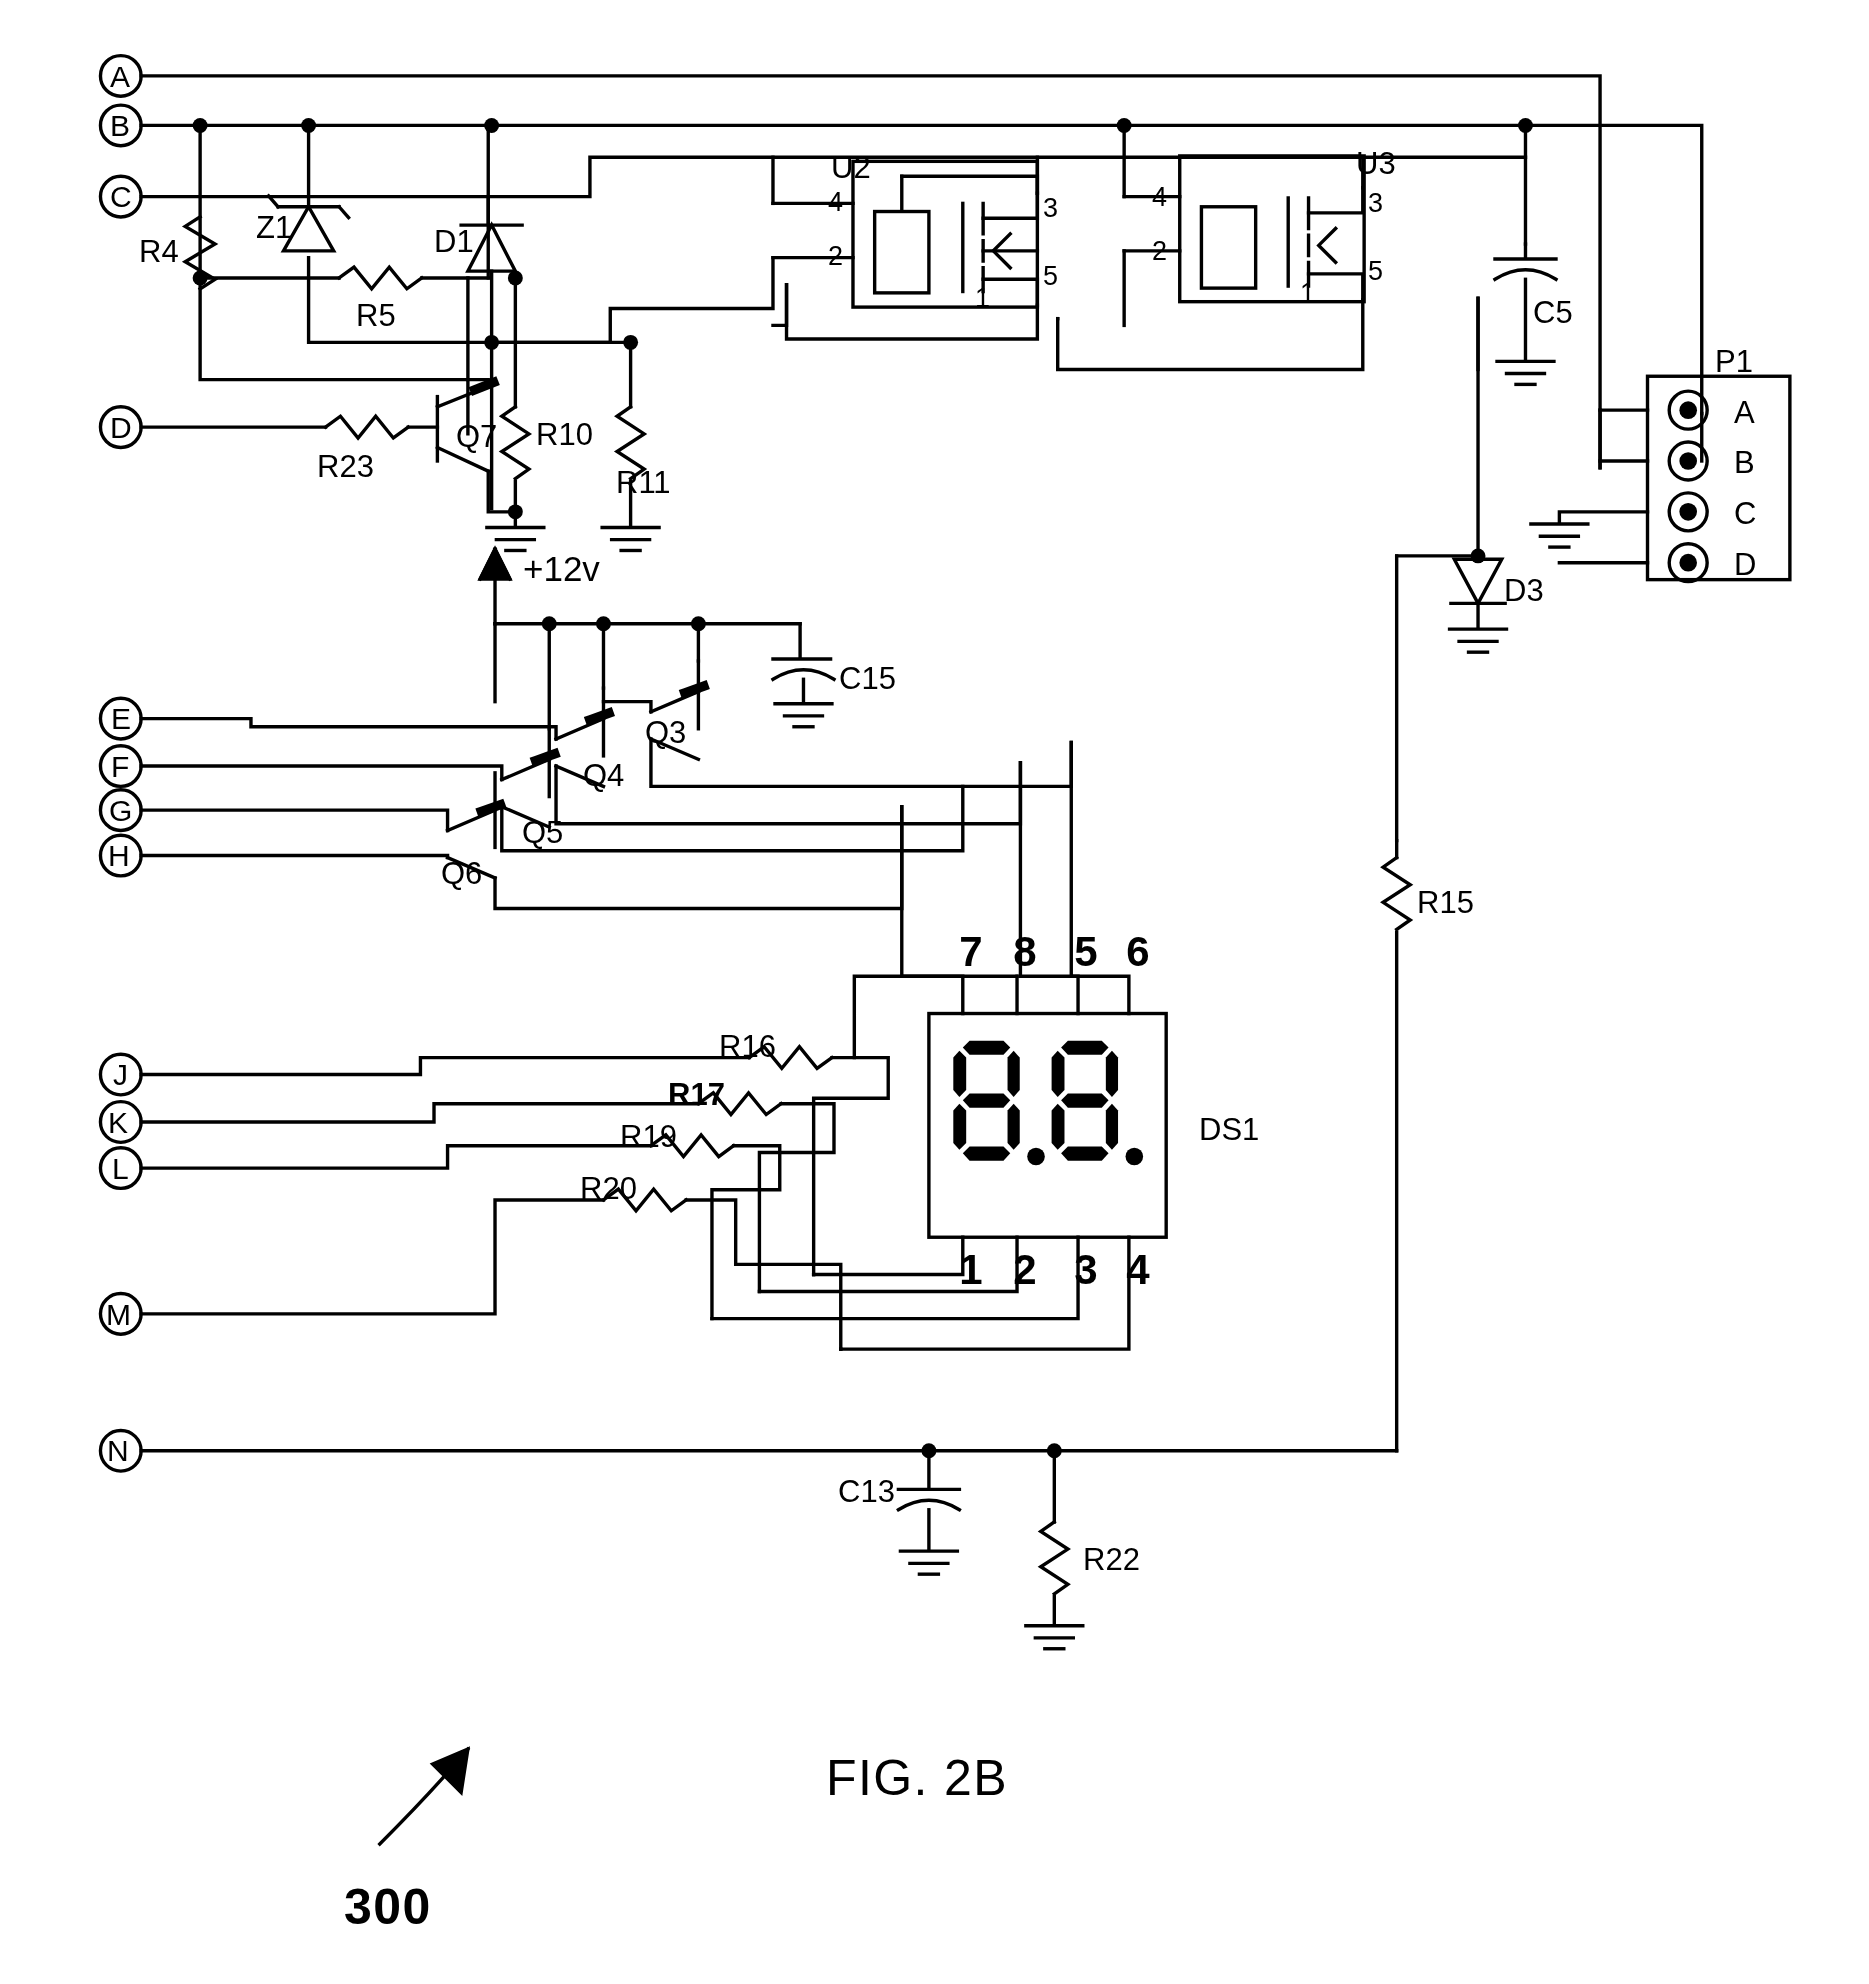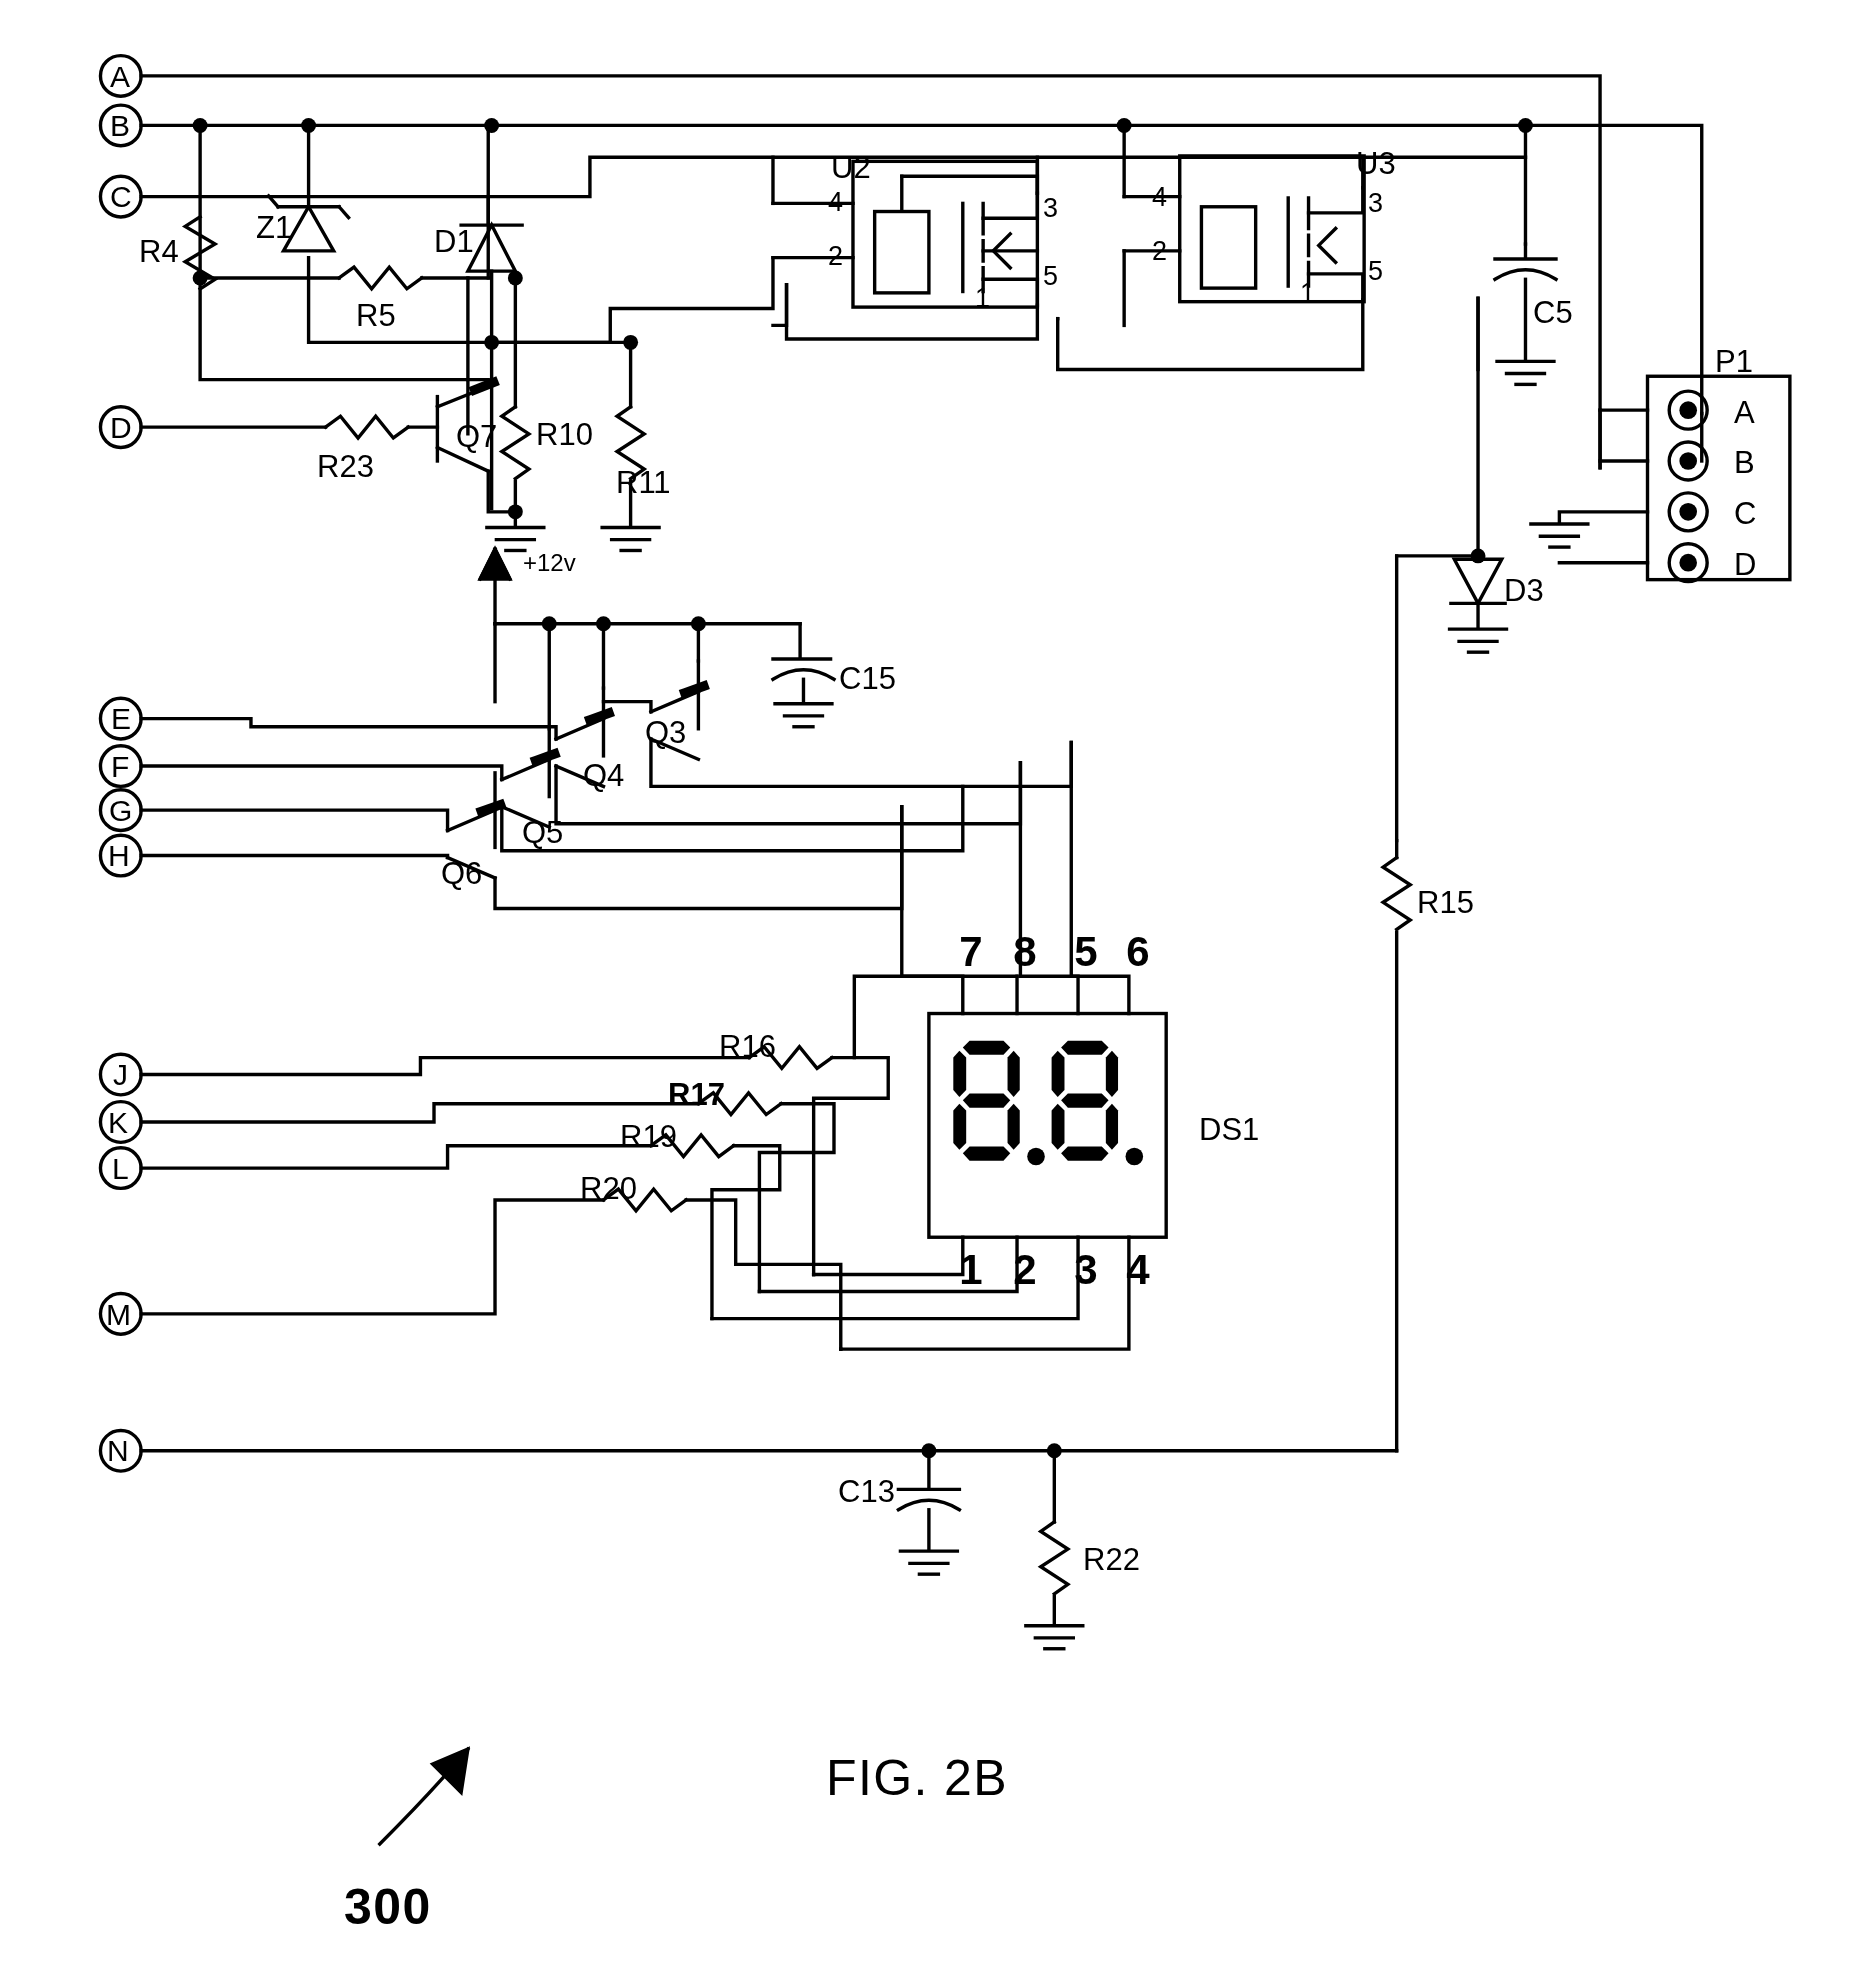--- a/index.html
+++ b/index.html
@@ -5,21 +5,21 @@
   html,body{margin:0;padding:0;background:#ffffff;}
   body{font-family:"Liberation Sans", sans-serif;color:#000;}
   #sheet{position:relative;width:1870px;height:1985px;background:#fff;overflow:hidden;}
   svg{position:absolute;left:0;top:0;width:1870px;height:1985px;}
   .lbl{position:absolute;font-family:"Liberation Sans", sans-serif;color:#000;white-space:nowrap;}
   .ref{font-size:31px;}
   .pin{font-size:27px;}
   .term{font-size:30px;}
   .big{font-size:50px;letter-spacing:1.4px;}
   .num{font-size:42px;font-weight:bold;}
-  .v12{font-size:24px;}
+  .v12{font-size:35px;}
 </style>
 </head>
 <body>
 
 <div id="sheet">
 
 <svg viewBox="0 0 2758 2928">
   <g fill="none" stroke="#000" stroke-width="5" stroke-linecap="square">
 
     <circle cx="178" cy="112" r="30"></circle>

